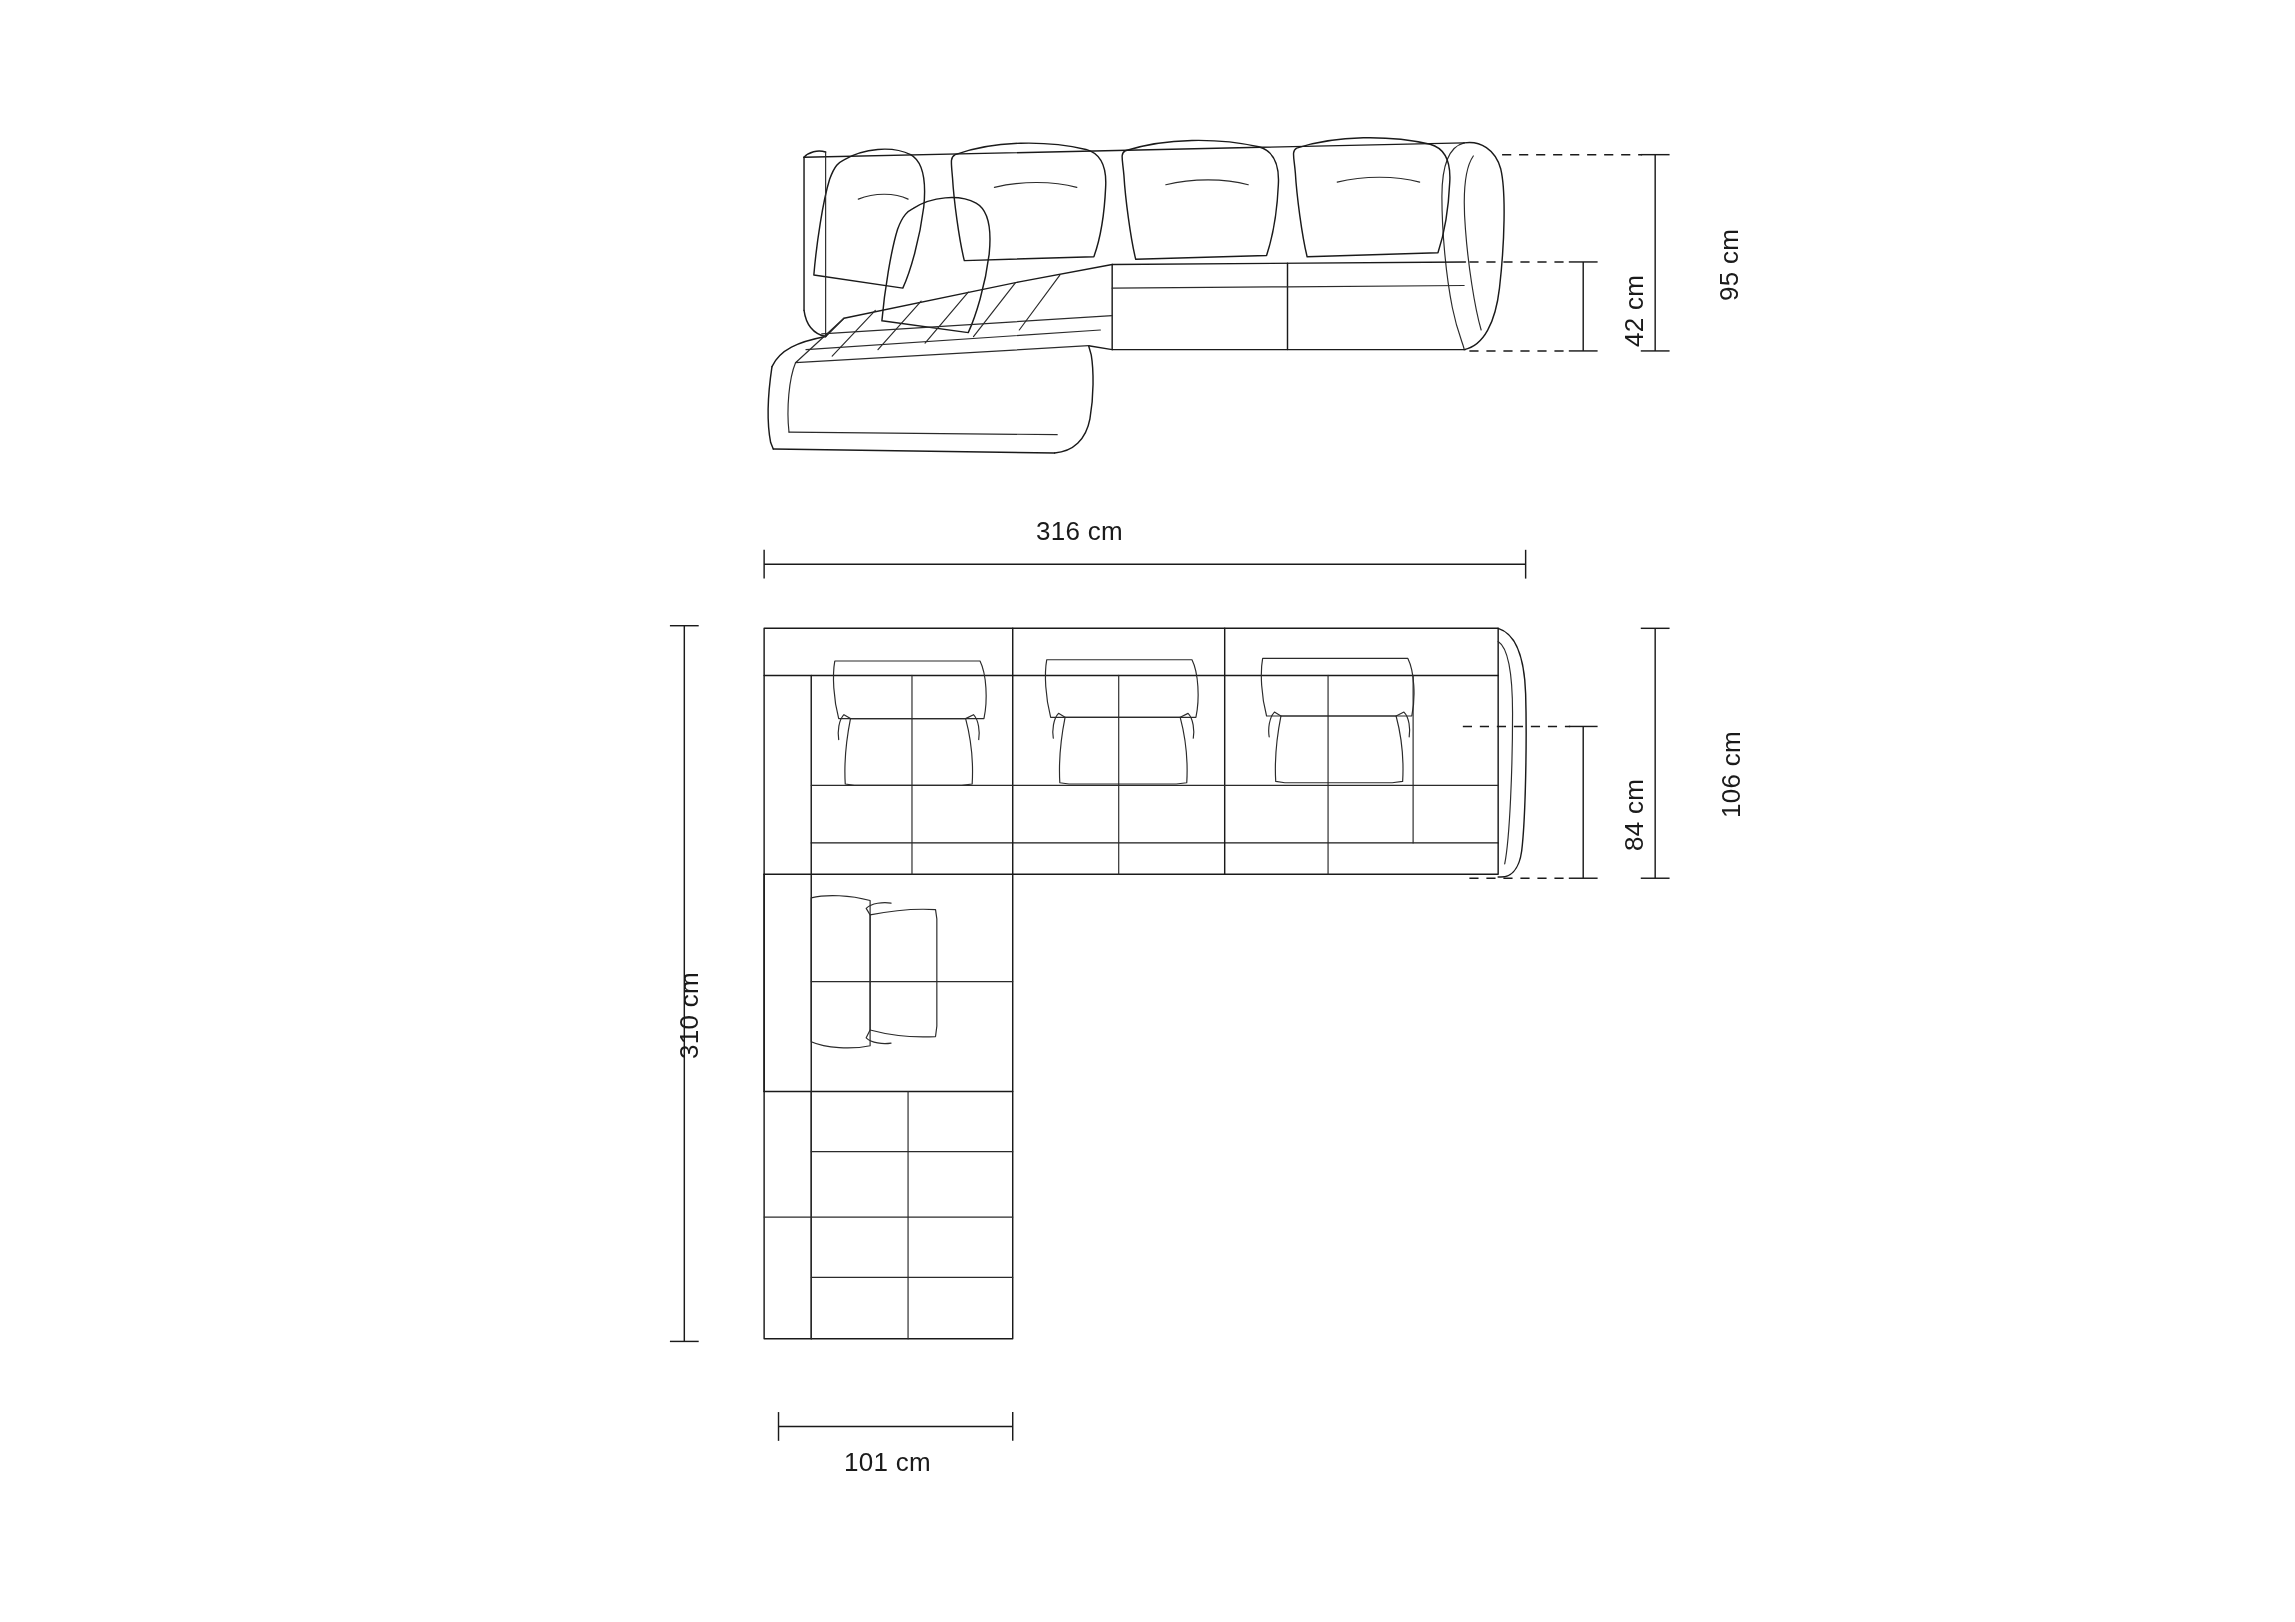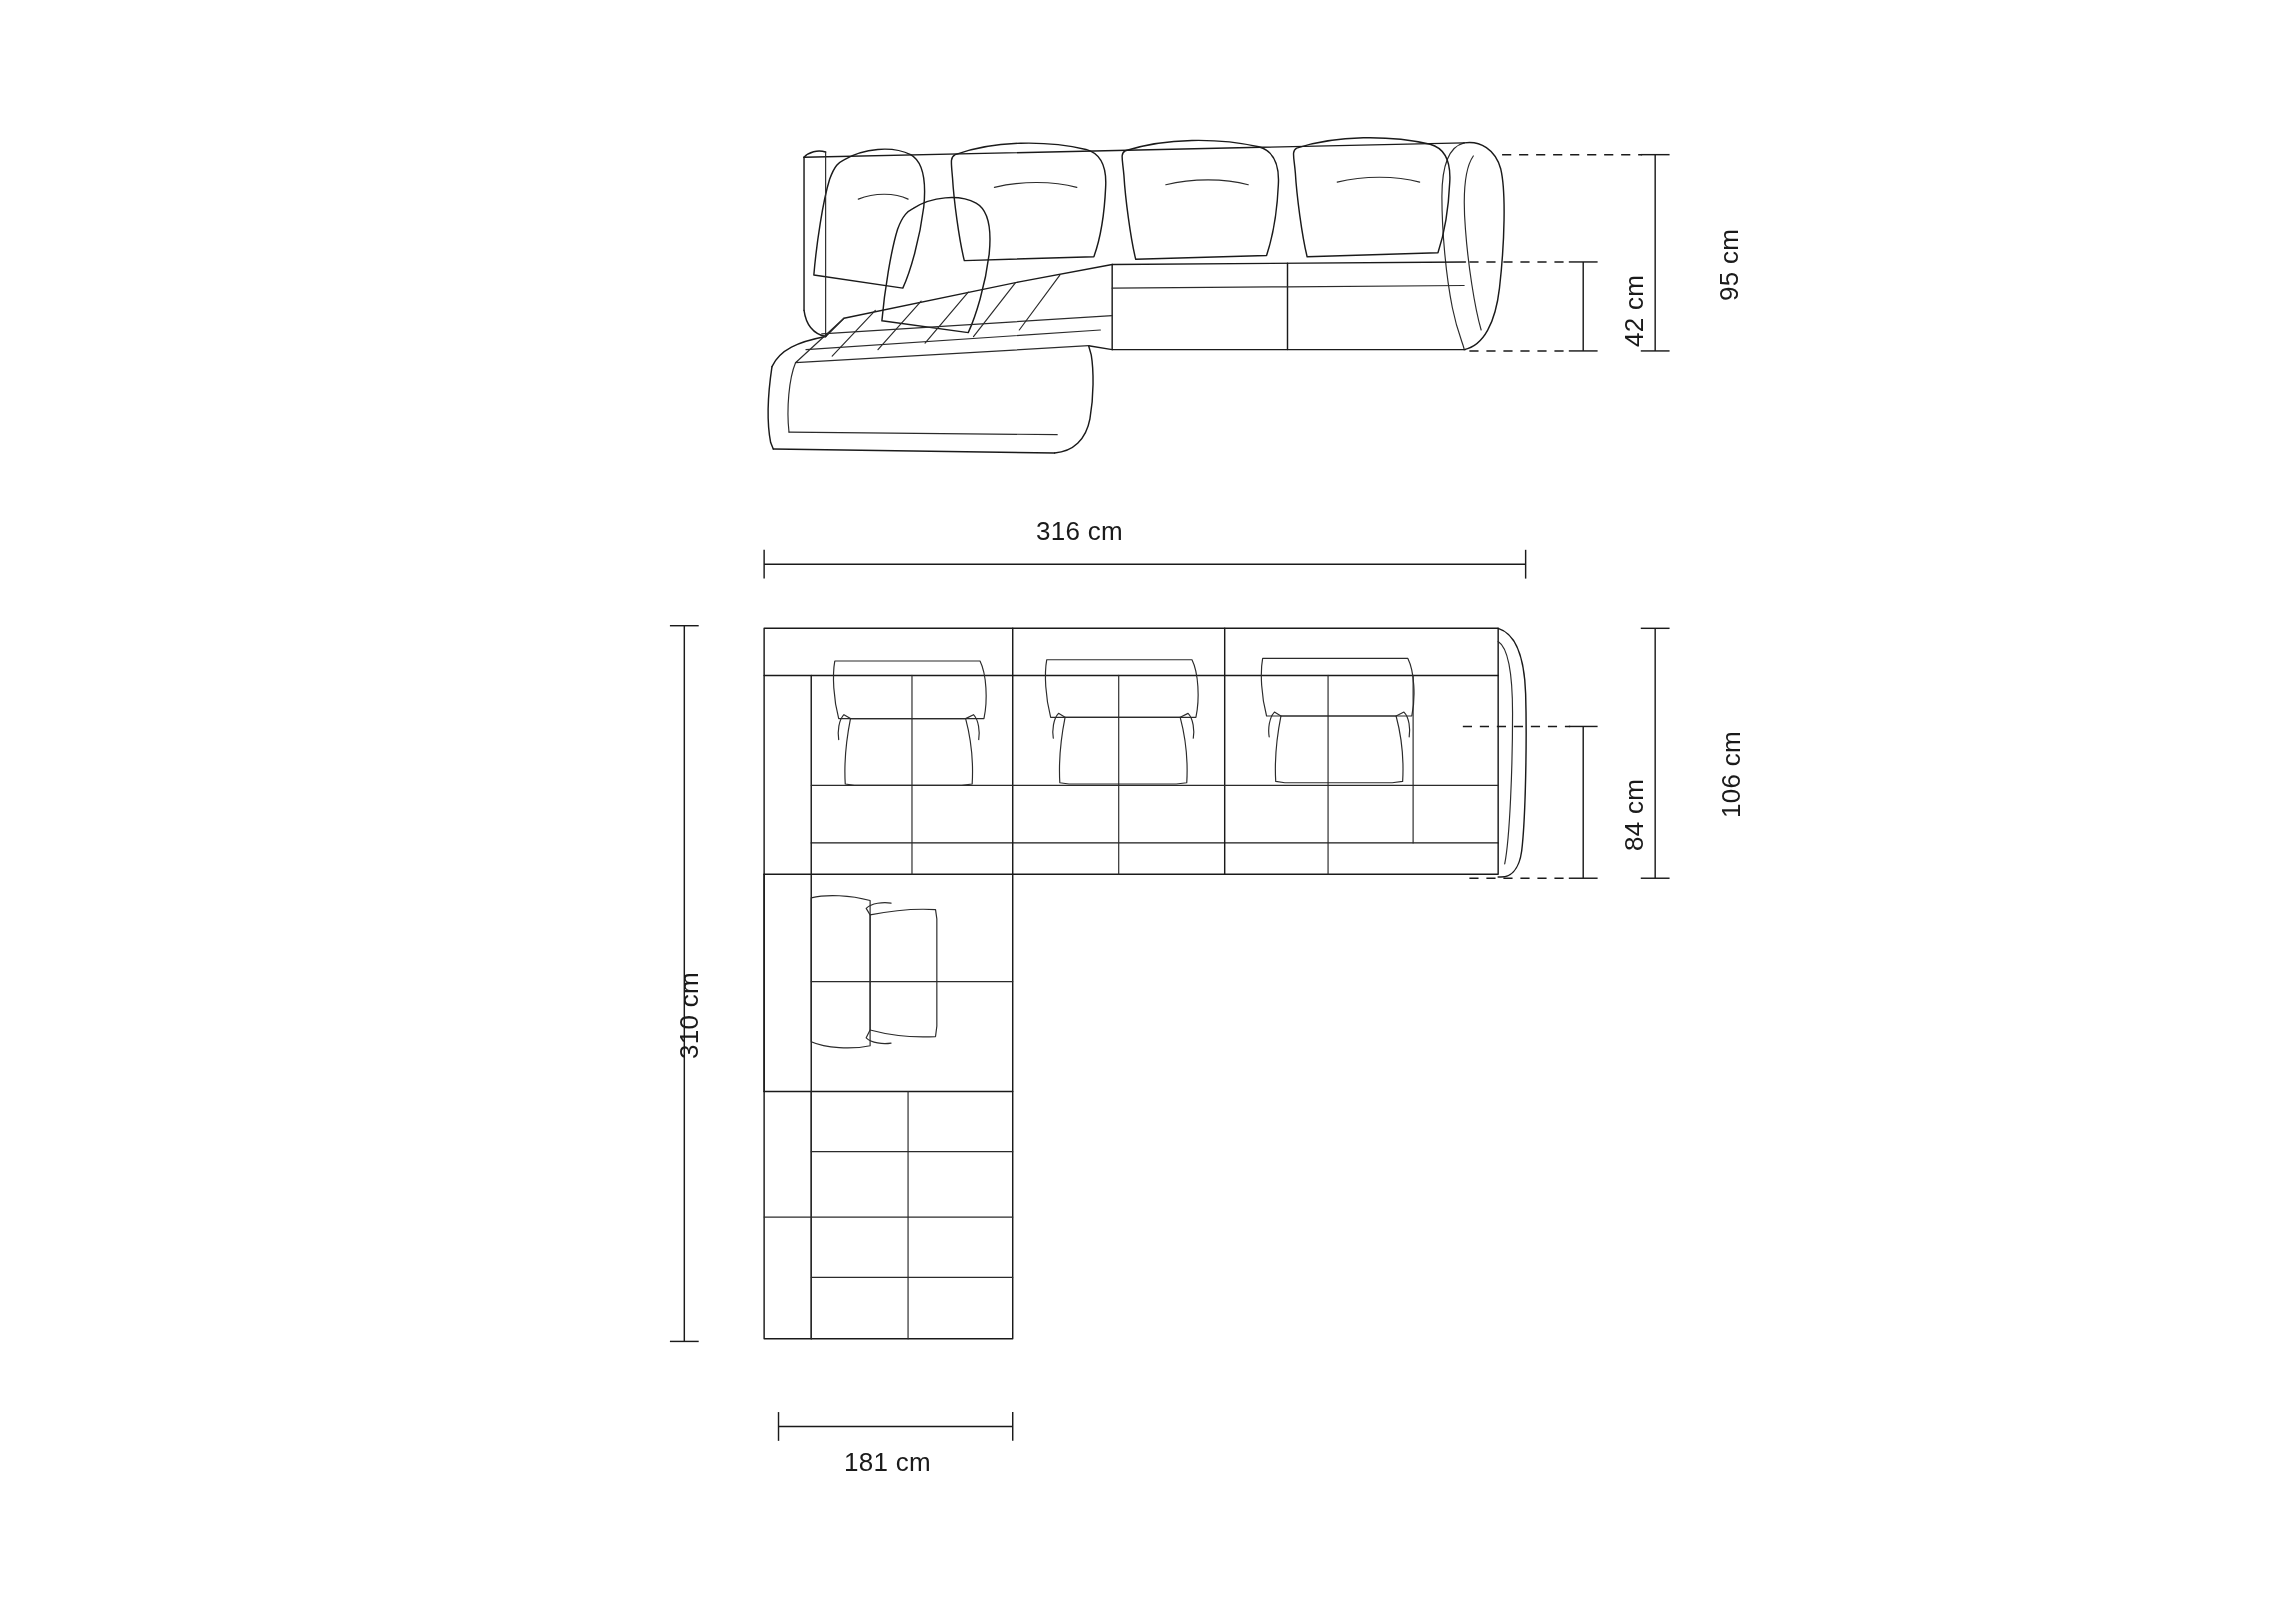--- a/index.html
+++ b/index.html
@@ -240,16 +240,16 @@
   <div class="dim-label vert" style="left: 1619px; top: 347px;">42 cm</div>
 
   <div class="dim-label" style="left: 1036px; top: 516px;">316 cm</div>
 
   <div class="dim-label vert" style="left: 1716px; top: 818px;">106 cm</div>
 
   <div class="dim-label vert" style="left: 1619px; top: 851px;">84 cm</div>
 
   <div class="dim-label vert" style="left: 674px; top: 1059px;">310 cm</div>
 
-  <div class="dim-label" style="left: 844px; top: 1447px;">181 cm</div>
+  <div class="dim-label" style="left: 844px; top: 1447px;">101 cm</div>
 
 </div>
 
 
 </body></html>

